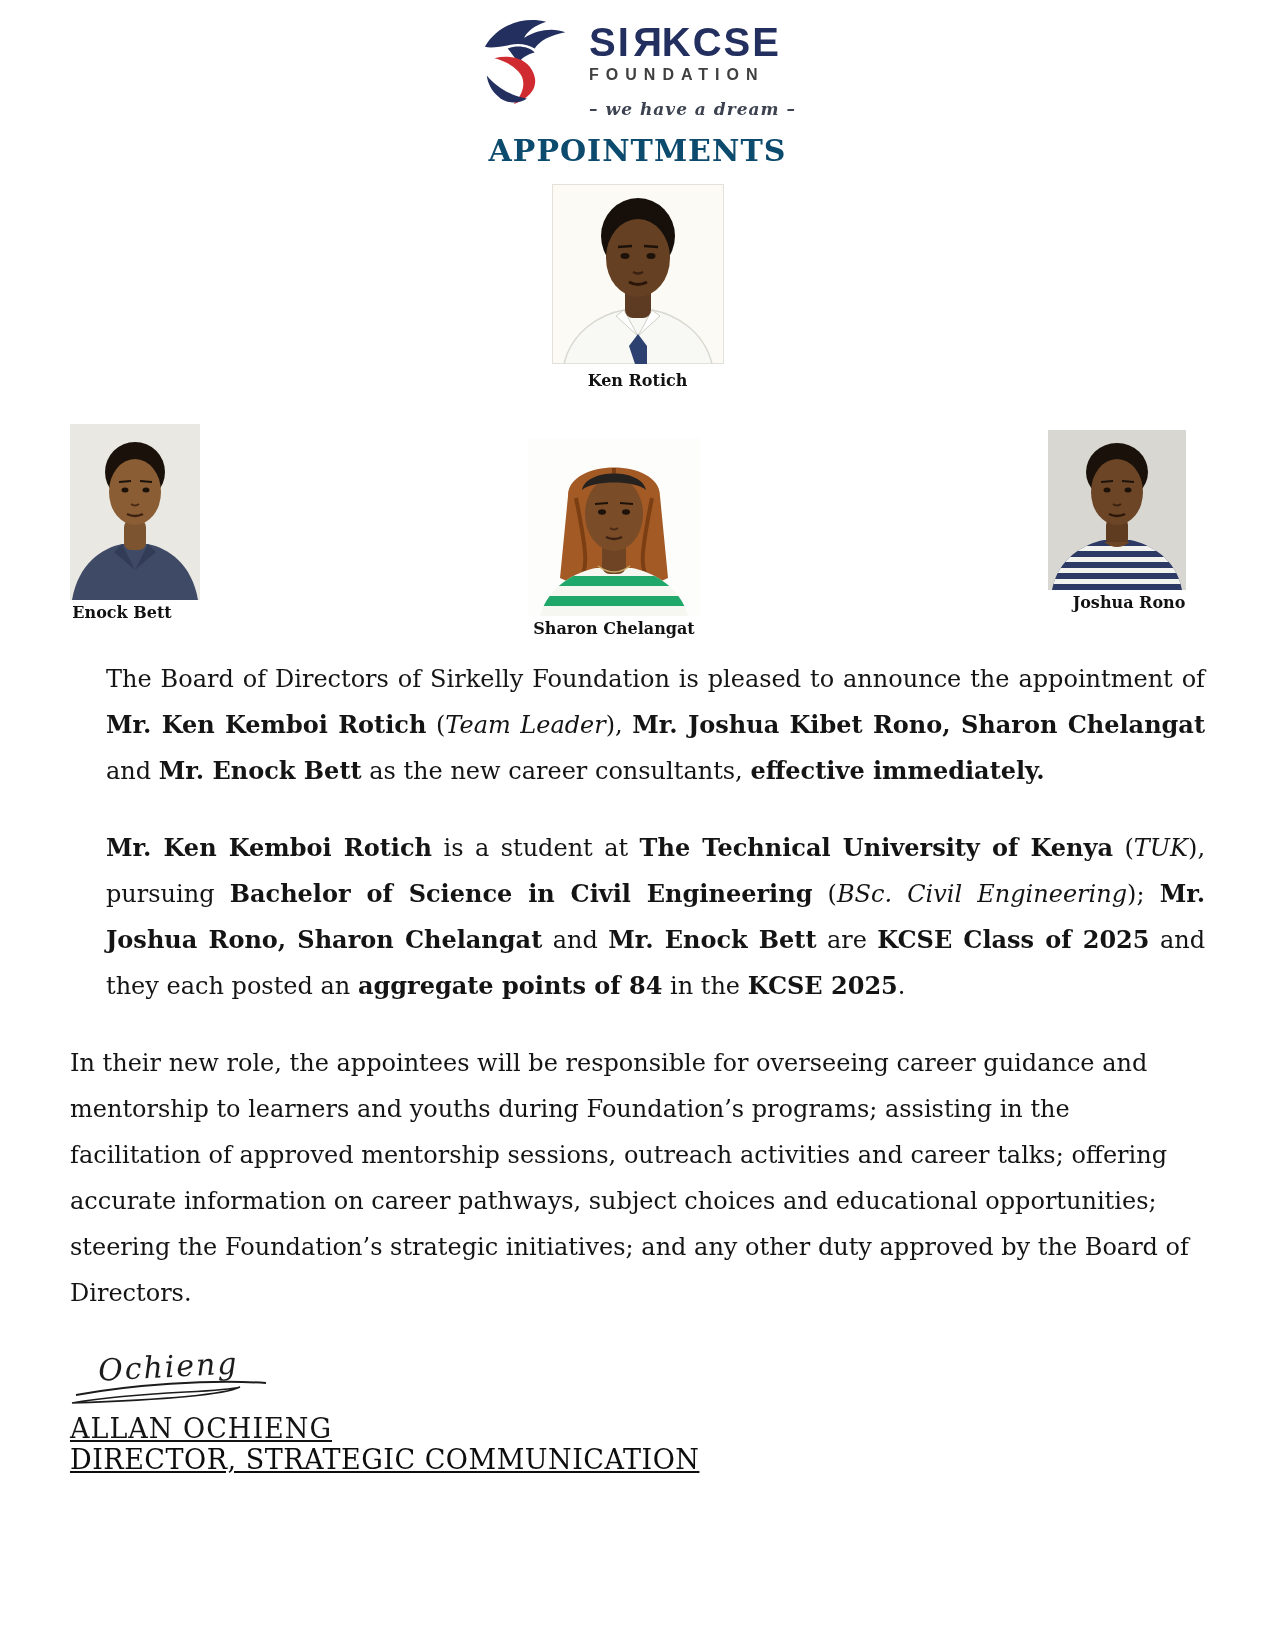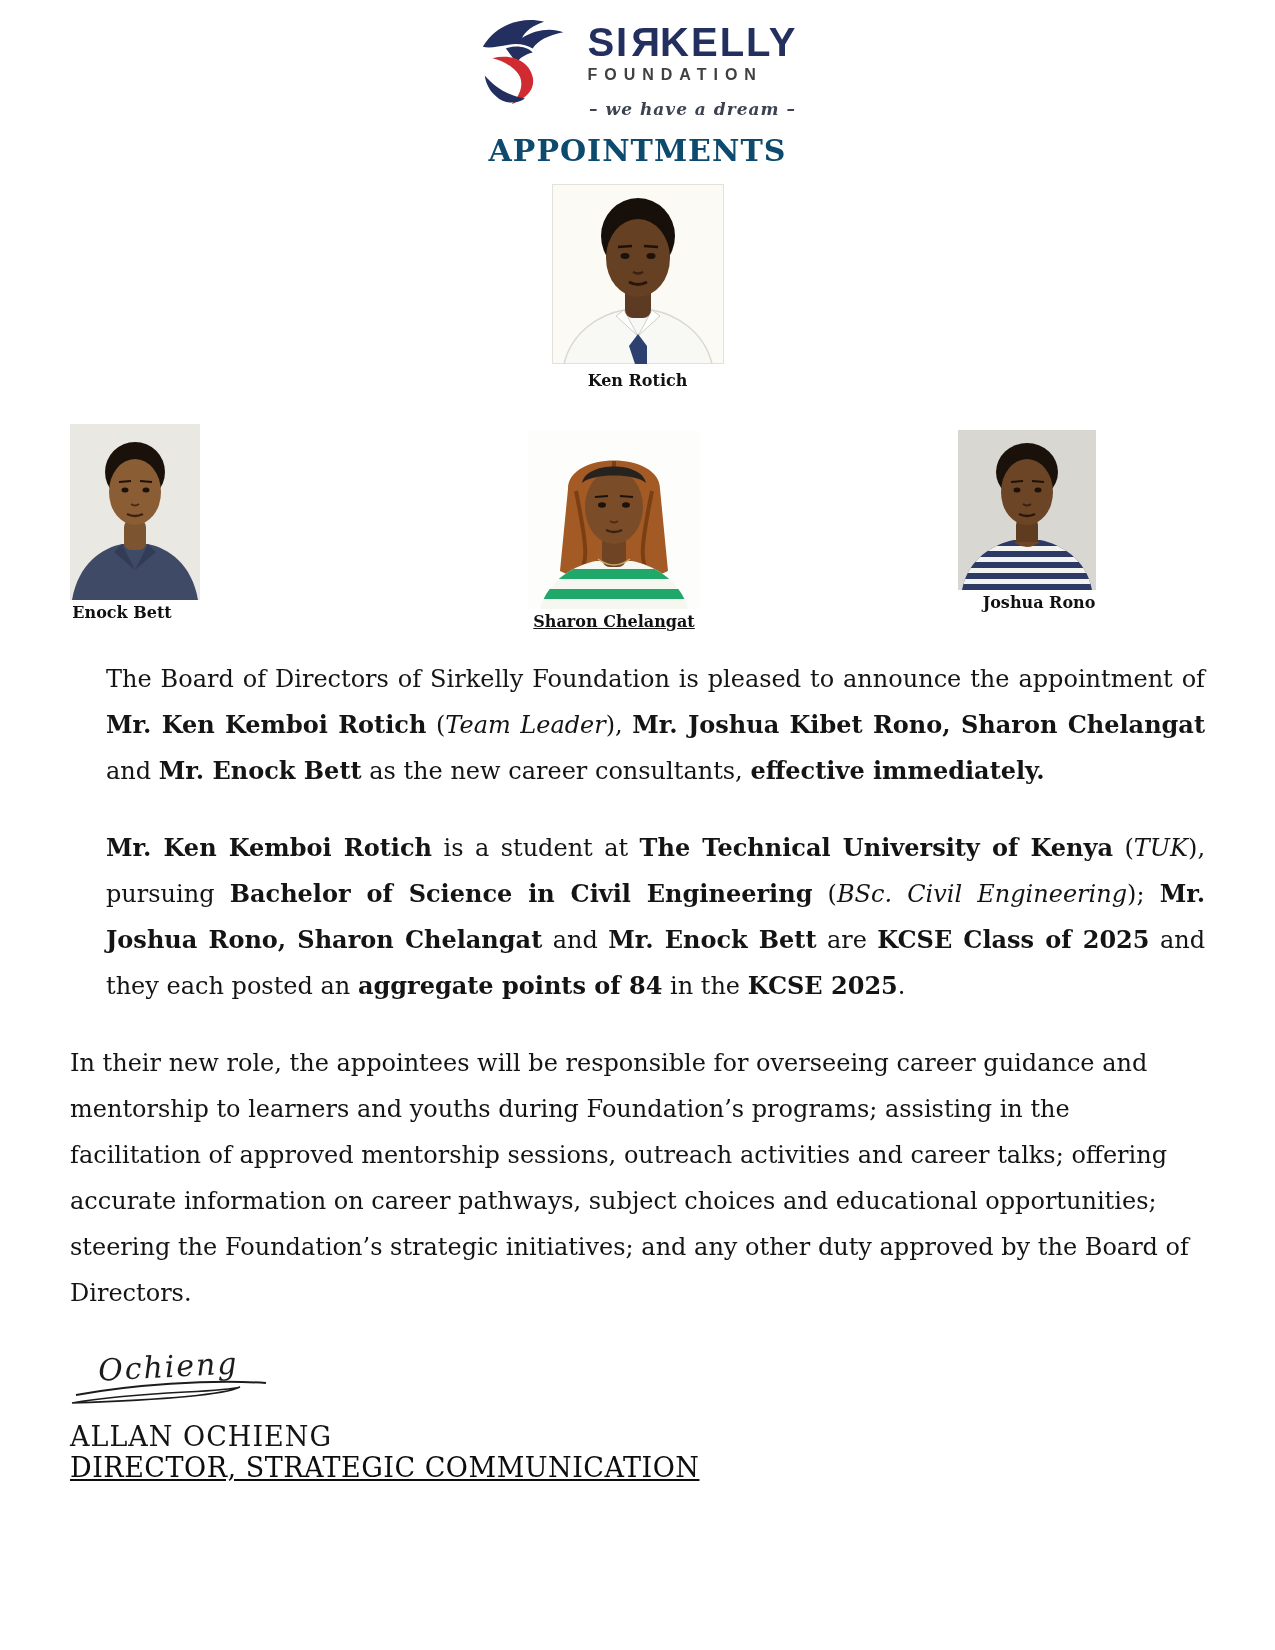--- a/index.html
+++ b/index.html
@@ -34,59 +34,59 @@
   figure{margin:0;padding:0;}
   .figure{position:absolute;text-align:center;}
   .figure svg{display:block;}
   .caption{
     font-weight:bold;font-size:16px;color:#111;margin-top:3px;
     font-family:"DejaVu Serif","Liberation Serif",serif;
   }
   .ken-figure{position:relative;width:172px;margin:16px auto 0 auto;text-align:center;}
   .photo-row{position:relative;height:214px;margin-top:32px;}
   .fig-enock{left:70px;top:2px;width:104px;}
-  .fig-sharon{left:528px;top:9px;width:172px;text-decoration:underline;}
-  .fig-joshua{left:958px;top:8px;width:162px;}
+  .fig-sharon{left:528px;top:16px;width:172px;}
+  .fig-joshua{left:1048px;top:8px;width:162px;}
   
   .content{margin:20px 70px 0 70px;font-size:24px;line-height:46px;color:#141414;}
   .content p{margin:0 0 31px 0;}
   .content p.justify{text-align:justify;margin-left:36px;}
   .run-b{font-weight:bold;}
   .run-i{font-style:italic;}
   
   .sig-block{margin:6px 70px 0 70px;}
   .sig-scribble{position:relative;width:300px;height:62px;}
   .sig-text{
     position:absolute;left:28px;top:2px;font-style:italic;font-size:30px;
     color:#1c1c1c;transform:rotate(-3deg);letter-spacing:2px;
     font-family:"DejaVu Serif","Liberation Serif",serif;
   }
   .sig-underline{position:absolute;left:0;top:0;}
-  .sig-name{font-size:27px;color:#141414;margin-top:12px;letter-spacing:1px;}
+  .sig-name{font-size:27px;color:#141414;margin-top:4px;letter-spacing:1px;text-decoration:underline;}
   .sig-title{
     font-size:27px;font-weight:normal;color:#0d0d0d;
     text-decoration:underline;letter-spacing:0.5px;
   }
 </style>
 </head>
 <body>
 
 <div class="page">
 
   <div class="logo">
     <svg class="logo-icon" viewBox="0 0 100 96" aria-hidden="true">
 
       <path d="M6,32 C20,8 48,0 70,6 C58,10 50,16 47,23 C60,14 78,12 90,17 C74,20 63,26 58,34 C52,30 42,28 33,30 C22,32 12,34 6,32 Z" fill="#232f5e"></path>
       <path d="M30,34 C40,30 52,32 58,38 C50,40 44,44 41,49 C37,43 33,38 30,34 Z" fill="#232f5e"></path>
 
       <path d="M16,44 C32,40 48,44 55,56 C63,70 58,84 36,92 C48,80 49,66 41,58 C34,50 24,46 16,44 Z" fill="#cf2b30"></path>
       <path d="M8,62 C18,74 34,84 50,86 C42,92 28,92 20,84 C13,78 9,70 8,62 Z" fill="#232f5e"></path>
     </svg>
     <div class="logo-text">
-      <div class="brand"><span>SI</span><span class="brand-r">R</span><span>KELLY</span></div>
+      <div class="brand"><span>SI</span><span class="brand-r">R</span><span>KCSE</span></div>
       <div class="foundation">FOUNDATION</div>
       <div class="tagline">– we have a dream –</div>
     </div>
   </div>
 
   <h1 class="doc-heading">APPOINTMENTS</h1>
 
   <figure class="ken-figure">
     <svg width="172" height="180" viewBox="0 0 172 180">
       <rect width="172" height="180" fill="#fbfaf4"></rect>

